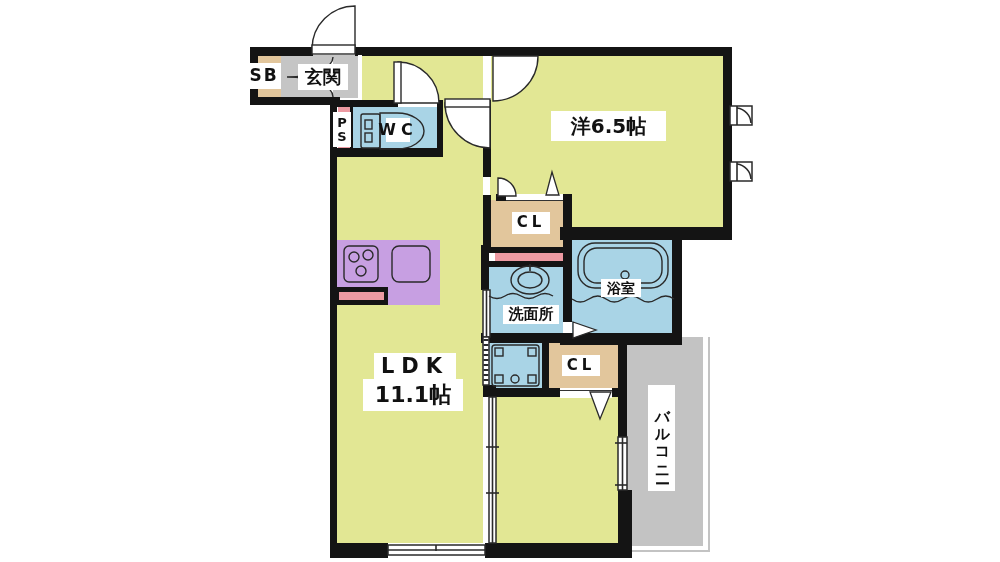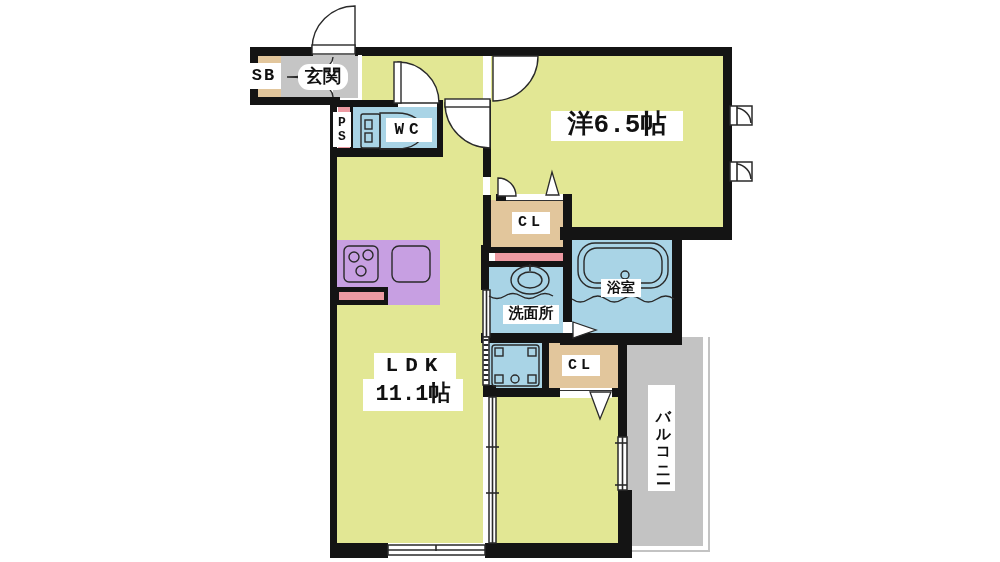--- a/index.html
+++ b/index.html
@@ -3,21 +3,21 @@
 <meta charset="utf-8">
 <style>
   html,body{margin:0;padding:0;background:#fff;}
   #plan{position:relative;width:1000px;height:562px;background:#fff;overflow:hidden;
         font-family:"DejaVu Sans","Liberation Sans",sans-serif;}
   .wall{position:absolute;background:var(--wall);}
   .fill{position:absolute;}
   .open{position:absolute;background:var(--white);}
   .lbl{position:absolute;background:var(--white);color:#111;font-weight:bold;
        display:flex;align-items:center;justify-content:center;line-height:1.05;
-       white-space:nowrap;font-family:Liberation Mono, monospace;}
+       white-space:nowrap;}
   .lbl.vert{writing-mode:vertical-rl;text-orientation:upright;letter-spacing:2px;}
   svg{position:absolute;left:0;top:0;}
   .ln{fill:none;stroke:var(--line);stroke-width:1.6;}
   .wedge{fill:var(--white);stroke:var(--line);stroke-width:1.4;}
   .leaf{fill:var(--white);stroke:var(--line);stroke-width:1.4;}
   .fx{fill:none;stroke:var(--line);stroke-width:1.4;}
   .winbox{fill:var(--white);stroke:var(--line);stroke-width:1.5;}
   .tri{fill:var(--white);stroke:var(--line);stroke-width:1.3;}
 </style>
 </head>
@@ -184,27 +184,27 @@
       <rect class="fx" x="492" y="345" width="47" height="41" rx="3"></rect>
       <rect class="fx" x="495" y="348" width="8" height="8"></rect>
       <rect class="fx" x="528" y="348" width="8" height="8"></rect>
       <rect class="fx" x="495" y="375" width="8" height="8"></rect>
       <rect class="fx" x="528" y="375" width="8" height="8"></rect>
       <circle class="fx" cx="515" cy="379" r="4"></circle>
     </g>
   </svg>
 
   <div class="lbl" style="left:247px;top:63px;width:34px;height:26px;font-size:17px;letter-spacing:2px;">SB</div>
-  <div class="lbl" style="left:298px;top:64px;width:50px;height:26px;font-size:18px;border-radius:11px;">玄関</div>
+  <div class="lbl" style="left:298px;top:64px;width:50px;height:26px;font-size:18px;">玄関</div>
   <div class="lbl" style="left:333px;top:112px;width:18px;height:35px;font-size:13px;flex-direction:column;">
     <span>P</span>
     <span>S</span>
   </div>
-  <div class="lbl" style="left:386px;top:118px;width:46px;height:24px;font-size:16px;letter-spacing:5px;">WC</div>
-  <div class="lbl" style="left:551px;top:111px;width:132px;height:30px;font-size:26px;">洋6.5帖</div>
+  <div class="lbl" style="left:386px;top:118px;width:24px;height:24px;font-size:16px;letter-spacing:5px;">WC</div>
+  <div class="lbl" style="left:551px;top:111px;width:115px;height:30px;font-size:20px;">洋6.5帖</div>
   <div class="lbl" style="left:512px;top:212px;width:38px;height:22px;font-size:15px;letter-spacing:4px;">CL</div>
   <div class="lbl" style="left:601px;top:279px;width:40px;height:18px;font-size:14px;">浴室</div>
   <div class="lbl" style="left:503px;top:305px;width:56px;height:19px;font-size:15px;">洗面所</div>
   <div class="lbl" style="left:562px;top:355px;width:38px;height:21px;font-size:15px;letter-spacing:4px;">CL</div>
   <div class="lbl" style="left:374px;top:353px;width:82px;height:26px;font-size:21px;letter-spacing:7px;">LDK</div>
   <div class="lbl" style="left:363px;top:379px;width:100px;height:32px;font-size:22px;">11.1帖</div>
   <div class="lbl vert" style="left:648px;top:385px;width:27px;height:106px;font-size:15px;">バルコニー</div>
 
 </div>
 

